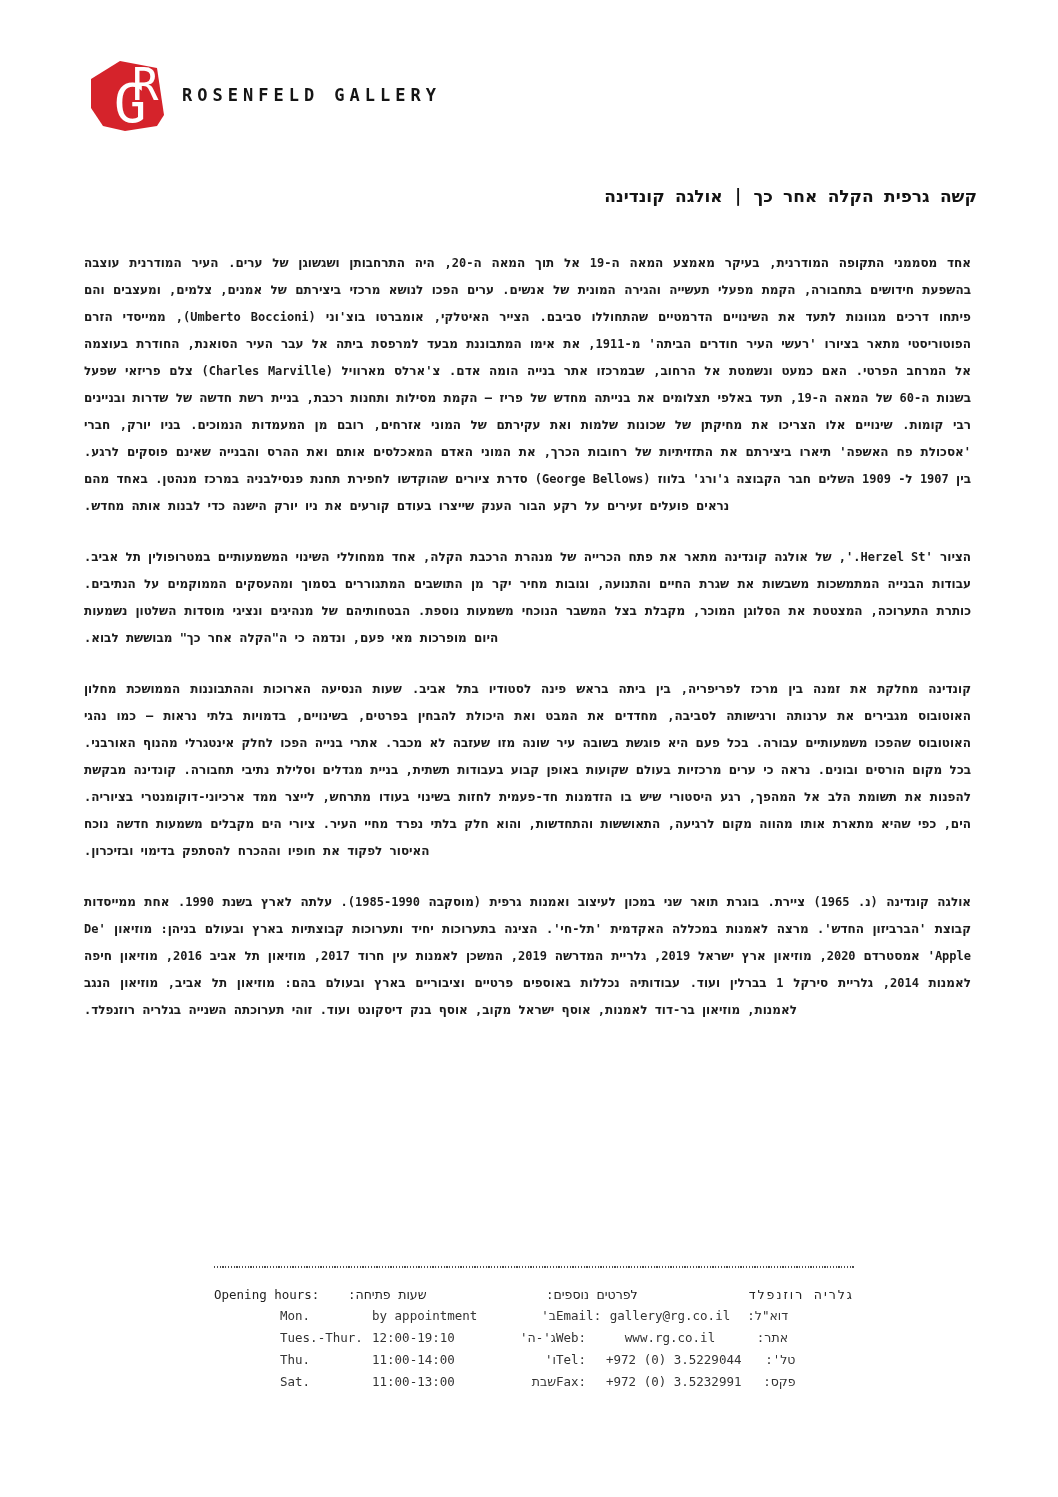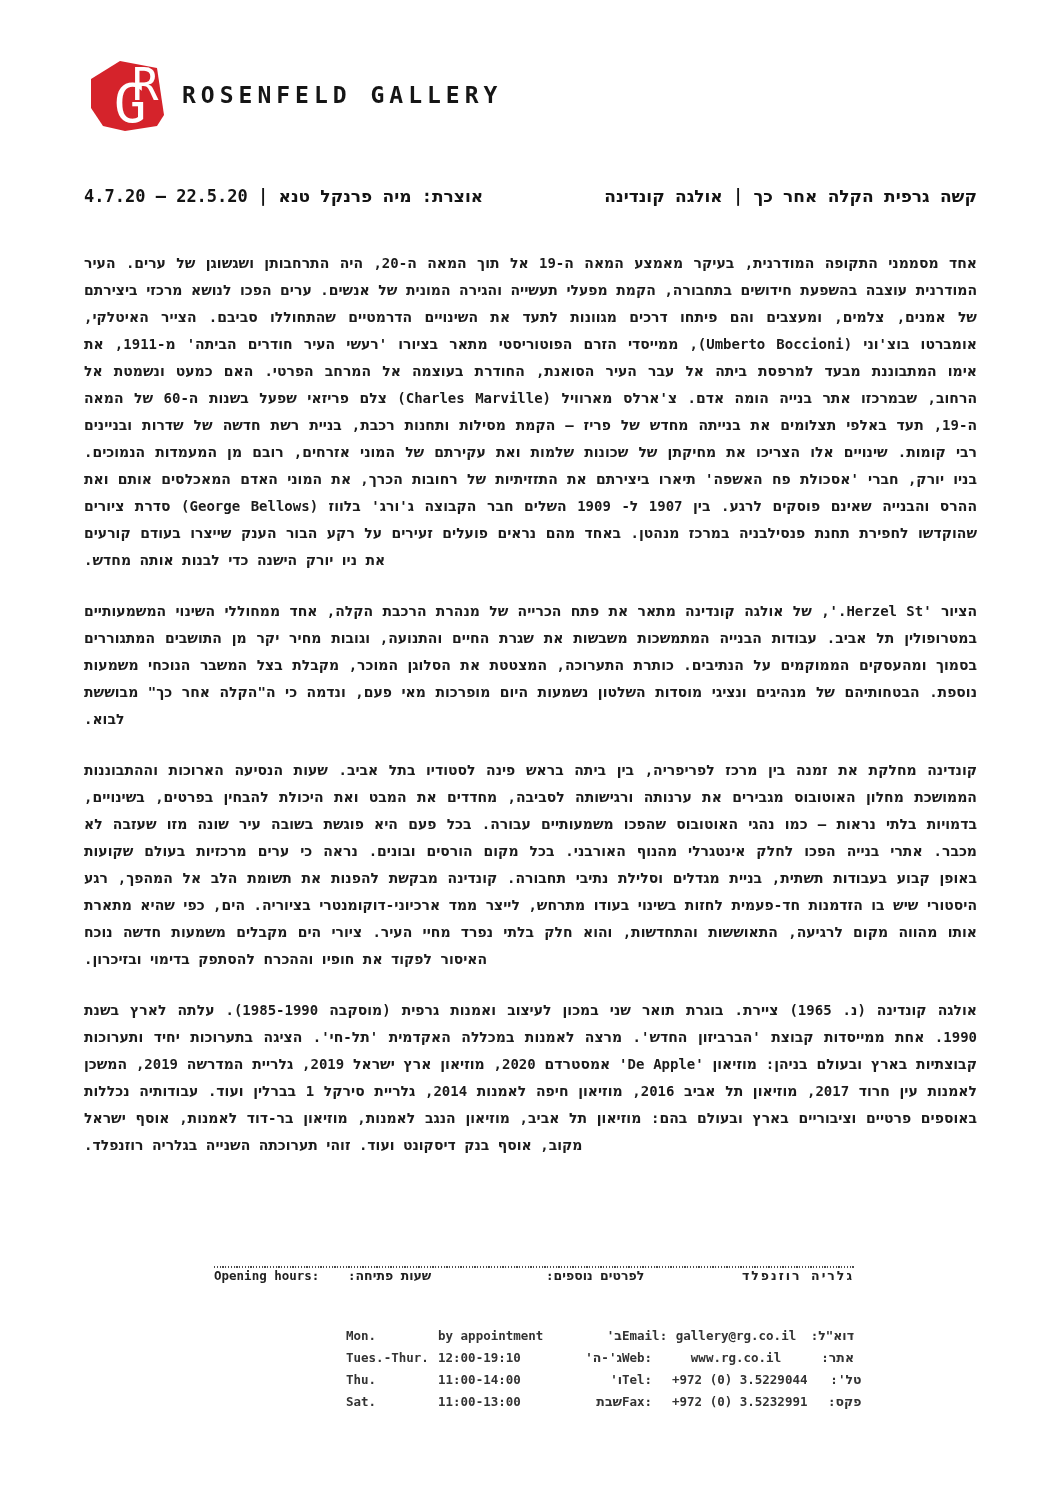--- a/index.html
+++ b/index.html
@@ -11,65 +11,63 @@
     font-family:"DejaVu Sans Mono","DejaVu Sans",monospace;
     color:#1f1f1f;
   }
   
   .logo-row{
     position:absolute;top:58px;left:88px;
     display:flex;align-items:center;gap:16px;
   }
   .logo-mark{display:block;}
   .wordmark{
-    font-size:23px;font-weight:700;letter-spacing:5px;
+    font-size:17px;font-weight:700;letter-spacing:5px;
     color:#151515;white-space:nowrap;
   }
   
   .title-row{
     position:absolute;top:186px;left:84px;right:81px;
     direction:rtl;
     display:flex;justify-content:space-between;align-items:baseline;
     font-size:17px;font-weight:700;color:#141414;
     white-space:nowrap;
   }
   
   .body-text{
     position:absolute;top:250px;left:84px;right:81px;
     direction:rtl;
   }
   .body-text p{
-    margin:0 0 24px 0;
-    font-size:14px;line-height:27px;font-weight:700;
+    margin:0 6px 24px 0;
+    font-size:12px;line-height:27px;font-weight:700;
     text-align:justify;
     text-align-last:left;
     color:#1c1c1c;
   }
   
   .footer{
     position:absolute;top:1266px;left:214px;width:640px;
     font-size:12.5px;color:#333333;
   }
   .dots{
     height:2px;width:100%;
     background:repeating-linear-gradient(90deg,#4a4a4a 0 1.2px,transparent 1.2px 2.8px);
   }
   .footer-head{
-    position:relative;height:18px;
-    font-weight:700;color:#222;
+    position:relative;margin-top:19px;height:18px;
+    font-weight:400;color:#222;
   }
   .fh{position:absolute;top:0;white-space:nowrap;}
   .fh-opening{left:0;}
   .fh-hours-he{left:134px;direction:rtl;}
   .fh-details{left:332px;direction:rtl;}
   .fh-gallery{right:0;direction:rtl;letter-spacing:2px;}
   .footer-cols{
-    display:flex;justify-content:flex-end;
-    margin-top:39px;
-    font-weight:bold;
+    display:flex;justify-content:center;
   }
   .hours-block{width:276px;}
   .hrow{
     display:grid;grid-template-columns:92px 118px 1fr;
     line-height:22px;white-space:nowrap;
   }
   .hrow .he{direction:rtl;text-align:right;}
   .contact-block{width:232px;}
   .crow{
     display:grid;grid-template-columns:50px 1fr 54px;
@@ -91,21 +89,20 @@
     <svg class="logo-mark" width="78" height="74" viewBox="0 0 78 74" aria-hidden="true">
       <polygon points="32,3 69,10 76,57 69,68 37,73 15,68 3,50 3,21" fill="#d5232b"></polygon>
       <text x="26" y="64" font-family="DejaVu Sans Mono, monospace" font-size="54" font-weight="400" fill="#ffffff">G</text>
       <text x="44" y="42" font-family="DejaVu Sans Mono, monospace" font-size="44" font-weight="400" fill="#ffffff">R</text>
     </svg>
     <div class="wordmark">ROSENFELD GALLERY</div>
   </div>
 
   <div class="title-row">
     <span>קשה גרפית הקלה אחר כך | אולגה קונדינה</span>
-    <span>אוצרת: מיה פרנקל טנא | 22.5.20 – 4.7.20</span>
   </div>
 
   <div class="body-text">
     <p>אחד מסממני התקופה המודרנית, בעיקר מאמצע המאה ה-19 אל תוך המאה ה-20, היה התרחבותן ושגשוגן של ערים. העיר המודרנית עוצבה בהשפעת חידושים בתחבורה, הקמת מפעלי תעשייה והגירה המונית של אנשים. ערים הפכו לנושא מרכזי ביצירתם של אמנים, צלמים, ומעצבים והם פיתחו דרכים מגוונות לתעד את השינויים הדרמטיים שהתחוללו סביבם. הצייר האיטלקי, אומברטו בוצ'וני (Umberto Boccioni), ממייסדי הזרם הפוטוריסטי מתאר בציורו 'רעשי העיר חודרים הביתה' מ-1911, את אימו המתבוננת מבעד למרפסת ביתה אל עבר העיר הסואנת, החודרת בעוצמה אל המרחב הפרטי. האם כמעט ונשמטת אל הרחוב, שבמרכזו אתר בנייה הומה אדם. צ'ארלס מארוויל (Charles Marville) צלם פריזאי שפעל בשנות ה-60 של המאה ה-19, תעד באלפי תצלומים את בנייתה מחדש של פריז – הקמת מסילות ותחנות רכבת, בניית רשת חדשה של שדרות ובניינים רבי קומות. שינויים אלו הצריכו את מחיקתן של שכונות שלמות ואת עקירתם של המוני אזרחים, רובם מן המעמדות הנמוכים. בניו יורק, חברי 'אסכולת פח האשפה' תיארו ביצירתם את התזזיתיות של רחובות הכרך, את המוני האדם המאכלסים אותם ואת ההרס והבנייה שאינם פוסקים לרגע. בין 1907 ל- 1909 השלים חבר הקבוצה ג'ורג' בלווז (George Bellows) סדרת ציורים שהוקדשו לחפירת תחנת פנסילבניה במרכז מנהטן. באחד מהם נראים פועלים זעירים על רקע הבור הענק שייצרו בעודם קורעים את ניו יורק הישנה כדי לבנות אותה מחדש.</p>
     <p>הציור 'Herzel St.', של אולגה קונדינה מתאר את פתח הכרייה של מנהרת הרכבת הקלה, אחד ממחוללי השינוי המשמעותיים במטרופולין תל אביב. עבודות הבנייה המתמשכות משבשות את שגרת החיים והתנועה, וגובות מחיר יקר מן התושבים המתגוררים בסמוך ומהעסקים הממוקמים על הנתיבים. כותרת התערוכה, המצטטת את הסלוגן המוכר, מקבלת בצל המשבר הנוכחי משמעות נוספת. הבטחותיהם של מנהיגים ונציגי מוסדות השלטון נשמעות היום מופרכות מאי פעם, ונדמה כי ה"הקלה אחר כך" מבוששת לבוא.</p>
     <p>קונדינה מחלקת את זמנה בין מרכז לפריפריה, בין ביתה בראש פינה לסטודיו בתל אביב. שעות הנסיעה הארוכות וההתבוננות הממושכת מחלון האוטובוס מגבירים את ערנותה ורגישותה לסביבה, מחדדים את המבט ואת היכולת להבחין בפרטים, בשינויים, בדמויות בלתי נראות – כמו נהגי האוטובוס שהפכו משמעותיים עבורה. בכל פעם היא פוגשת בשובה עיר שונה מזו שעזבה לא מכבר. אתרי בנייה הפכו לחלק אינטגרלי מהנוף האורבני. בכל מקום הורסים ובונים. נראה כי ערים מרכזיות בעולם שקועות באופן קבוע בעבודות תשתית, בניית מגדלים וסלילת נתיבי תחבורה. קונדינה מבקשת להפנות את תשומת הלב אל המהפך, רגע היסטורי שיש בו הזדמנות חד-פעמית לחזות בשינוי בעודו מתרחש, לייצר ממד ארכיוני-דוקומנטרי בציוריה. הים, כפי שהיא מתארת אותו מהווה מקום לרגיעה, התאוששות והתחדשות, והוא חלק בלתי נפרד מחיי העיר. ציורי הים מקבלים משמעות חדשה נוכח האיסור לפקוד את חופיו וההכרח להסתפק בדימוי ובזיכרון.</p>
     <p>אולגה קונדינה (נ. 1965) ציירת. בוגרת תואר שני במכון לעיצוב ואמנות גרפית (מוסקבה 1985-1990). עלתה לארץ בשנת 1990. אחת ממייסדות קבוצת 'הברביזון החדש'. מרצה לאמנות במכללה האקדמית 'תל-חי'. הציגה בתערוכות יחיד ותערוכות קבוצתיות בארץ ובעולם בניהן: מוזיאון 'De Apple' אמסטרדם 2020, מוזיאון ארץ ישראל 2019, גלריית המדרשה 2019, המשכן לאמנות עין חרוד 2017, מוזיאון תל אביב 2016, מוזיאון חיפה לאמנות 2014, גלריית סירקל 1 בברלין ועוד. עבודותיה נכללות באוספים פרטיים וציבוריים בארץ ובעולם בהם: מוזיאון תל אביב, מוזיאון הנגב לאמנות, מוזיאון בר-דוד לאמנות, אוסף ישראל מקוב, אוסף בנק דיסקונט ועוד. זוהי תערוכתה השנייה בגלריה רוזנפלד.</p>
   </div>
 
   <div class="footer">

